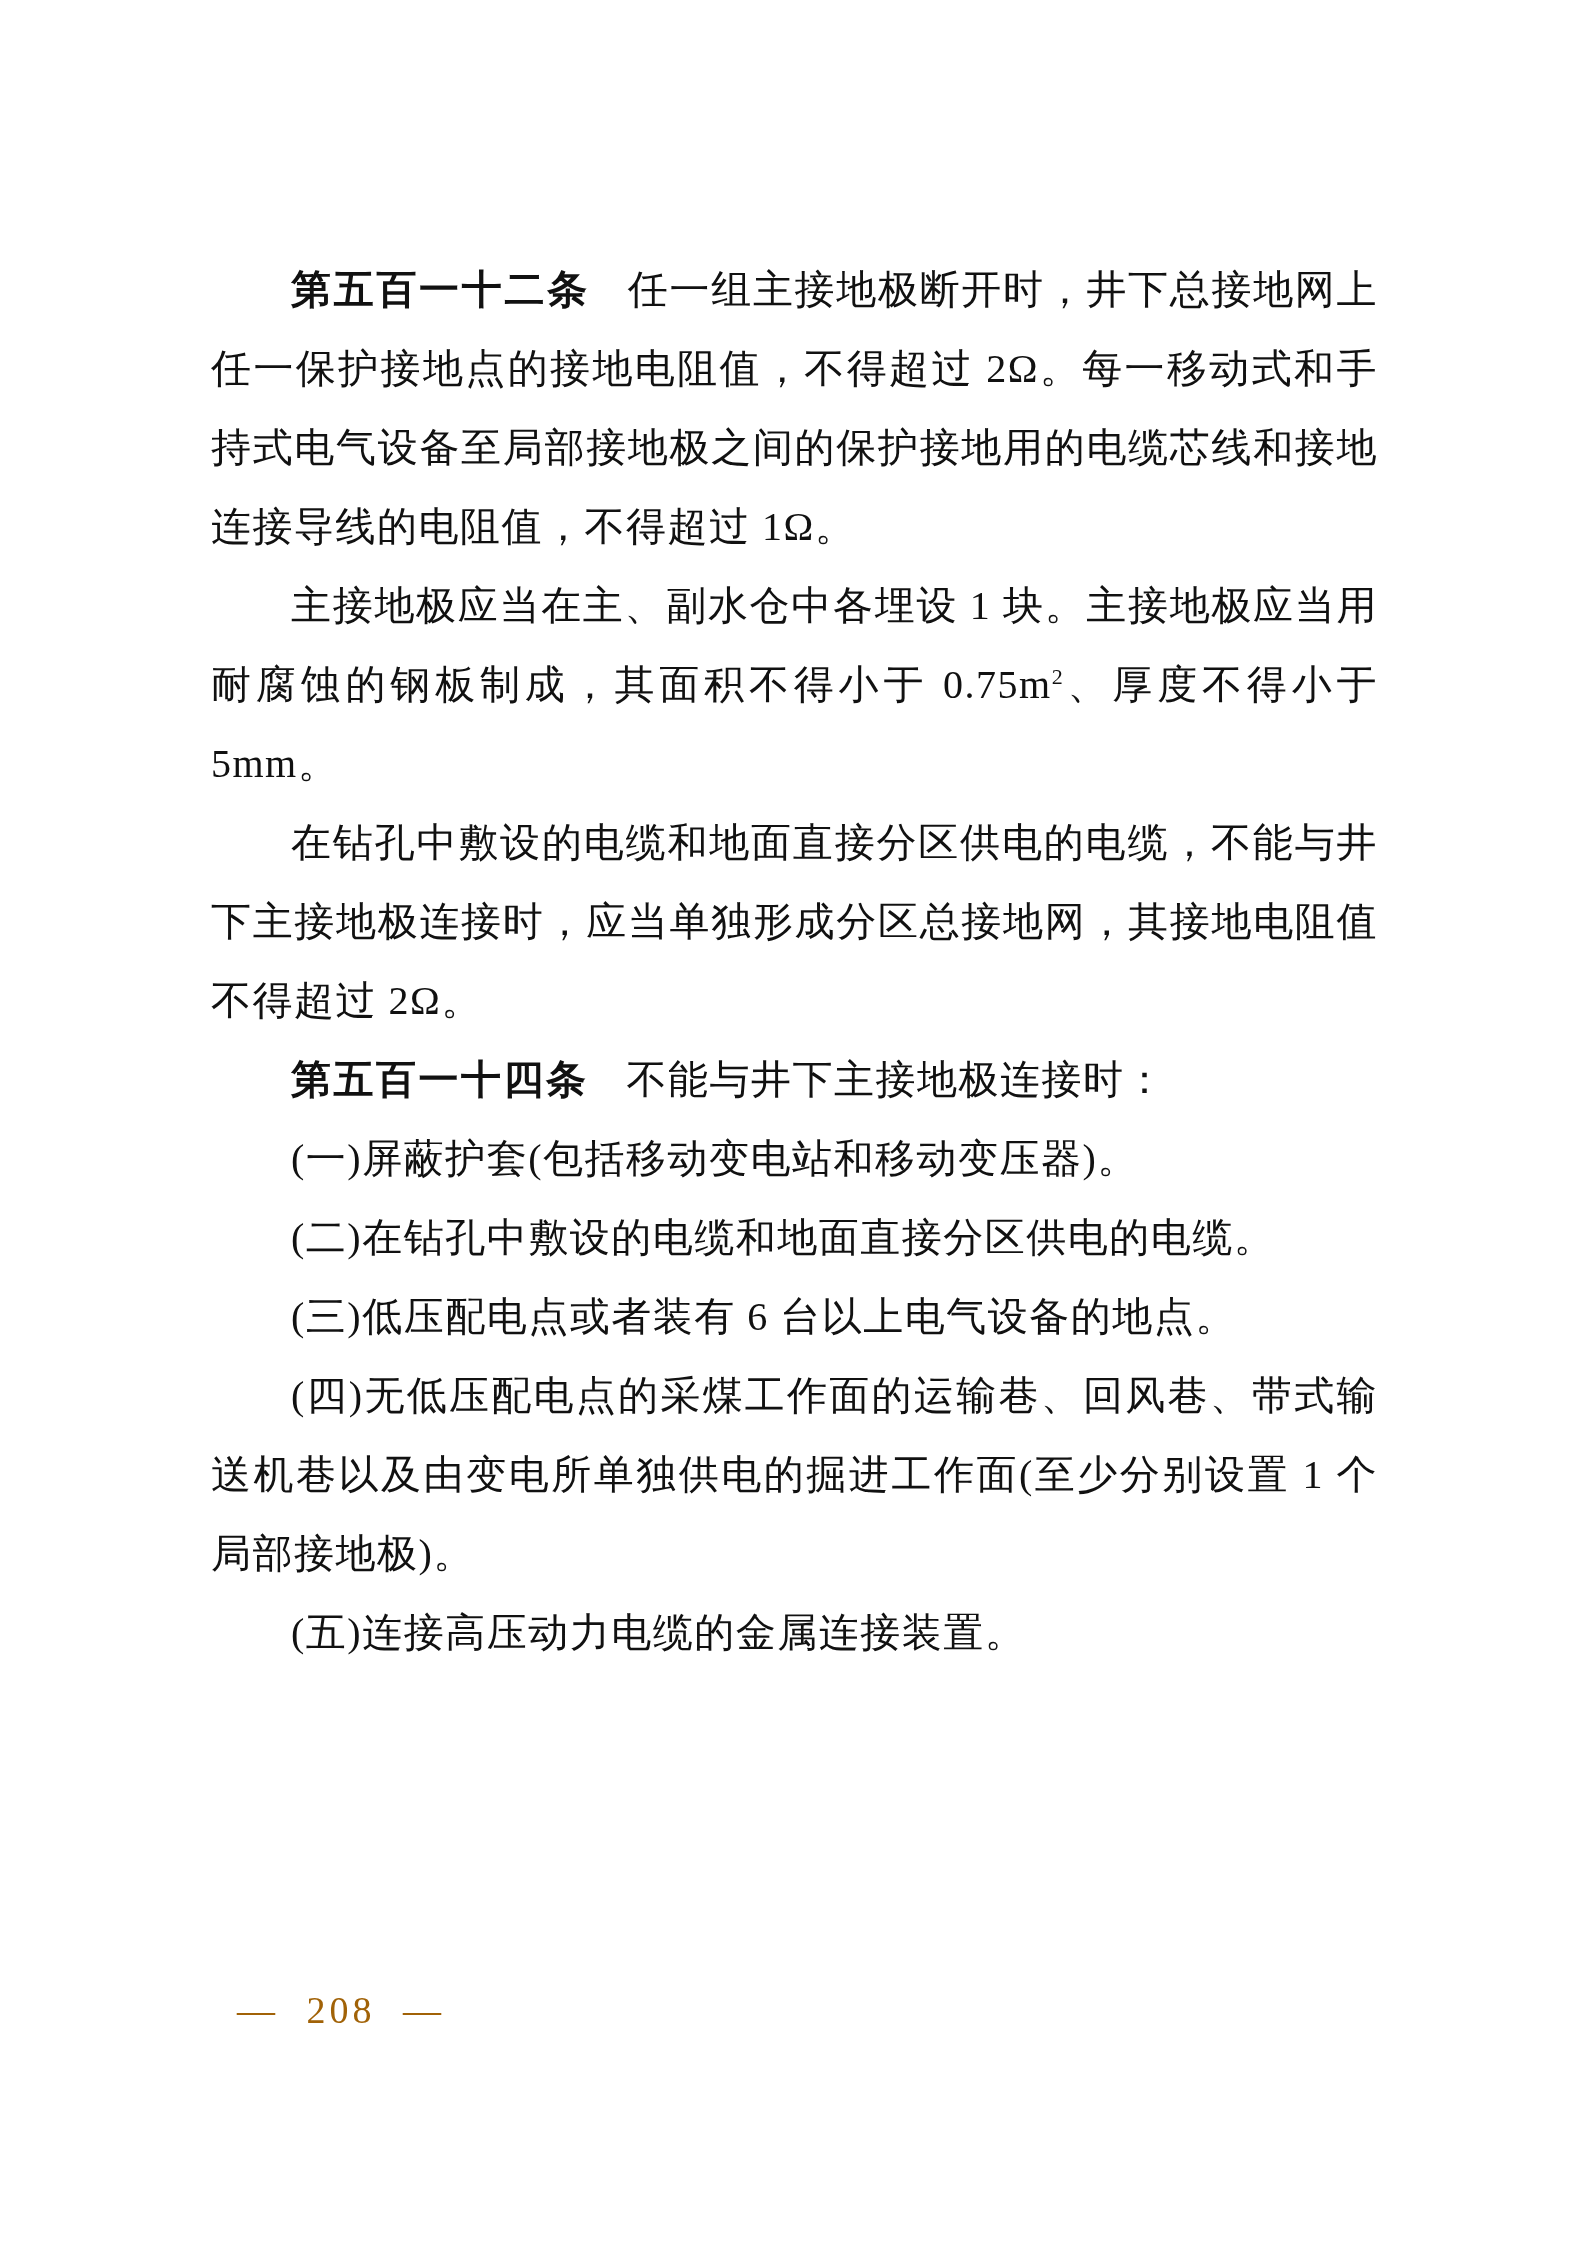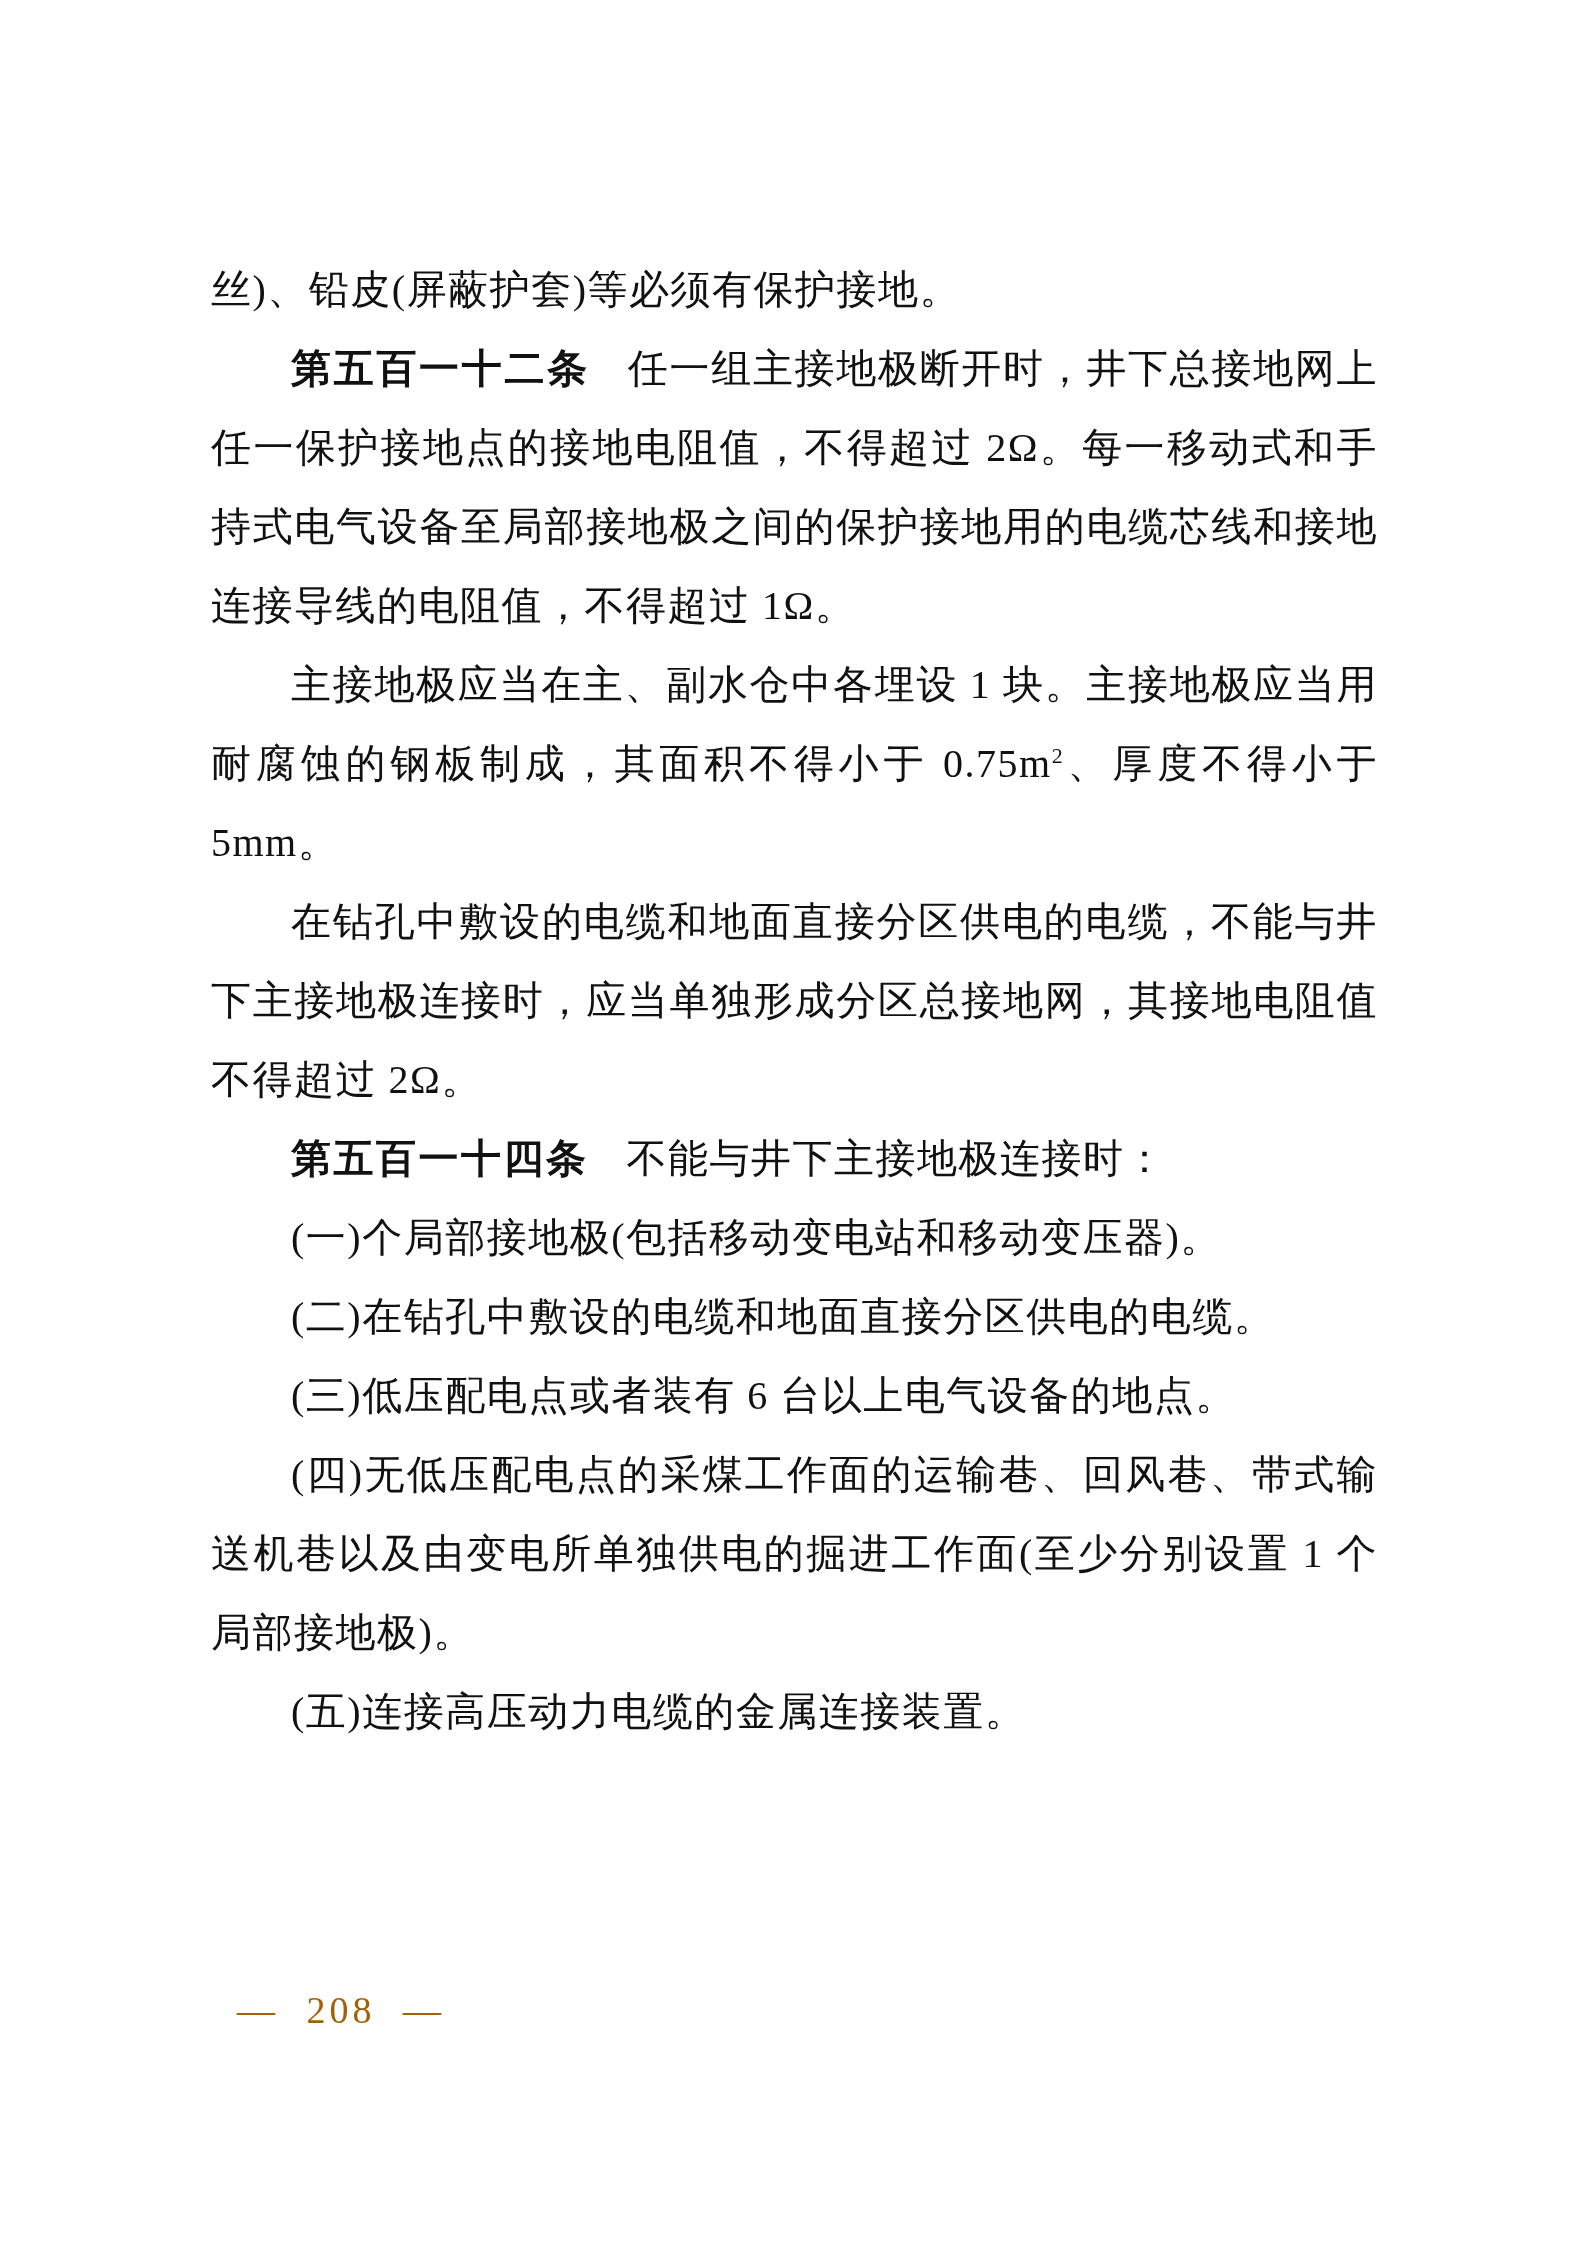--- a/index.html
+++ b/index.html
@@ -56,32 +56,31 @@
     word-spacing: 14px;
   }
 </style>
 </head>
 <body>
 
 <div class="page">
 
   <main class="text-block">
 
-    <p class="no-indent"><span class="para-text">丝)、铅皮(屏蔽护套)等必须有保护接地。</span></p>
 
     <p><b class="article-no">第五百一十二条</b><span class="para-text">任一组主接地极断开时，井下总接地网上任一保护接地点的接地电阻值，不得超过 2Ω。每一移动式和手持式电气设备至局部接地极之间的保护接地用的电缆芯线和接地连接导线的电阻值，不得超过 1Ω。</span></p>
 
 
     <p><span class="para-text">主接地极应当在主、副水仓中各埋设 1 块。主接地极应当用耐腐蚀的钢板制成，其面积不得小于 0.75m<sup>2</sup>、厚度不得小于 5mm。</span></p>
 
     <p><span class="para-text">在钻孔中敷设的电缆和地面直接分区供电的电缆，不能与井下主接地极连接时，应当单独形成分区总接地网，其接地电阻值不得超过 2Ω。</span></p>
 
     <p><b class="article-no">第五百一十四条</b><span class="para-text">不能与井下主接地极连接时：</span></p>
 
-    <p><span class="para-text">(一)个局部接地极(包括移动变电站和移动变压器)。</span></p>
+    <p><span class="para-text">(一)屏蔽护套(包括移动变电站和移动变压器)。</span></p>
 
     <p><span class="para-text">(二)在钻孔中敷设的电缆和地面直接分区供电的电缆。</span></p>
 
     <p><span class="para-text">(三)低压配电点或者装有 6 台以上电气设备的地点。</span></p>
 
     <p><span class="para-text">(四)无低压配电点的采煤工作面的运输巷、回风巷、带式输送机巷以及由变电所单独供电的掘进工作面(至少分别设置 1 个局部接地极)。</span></p>
 
     <p><span class="para-text">(五)连接高压动力电缆的金属连接装置。</span></p>
   </main>
 

